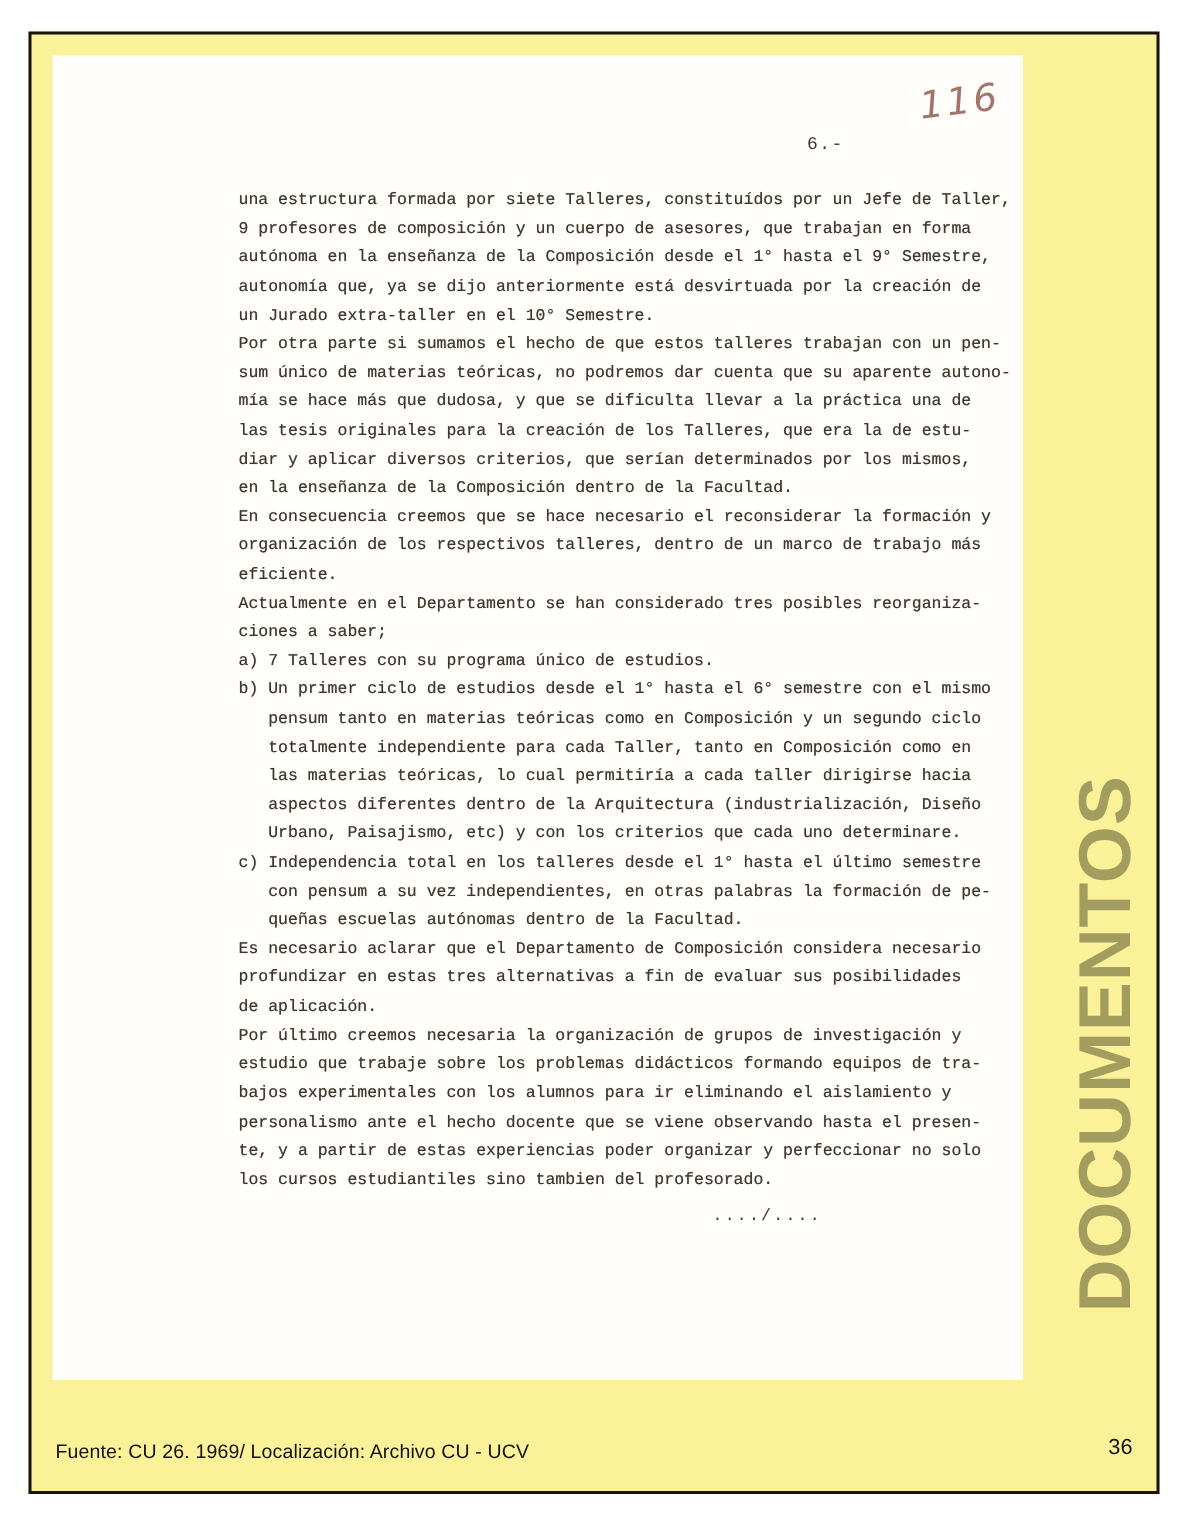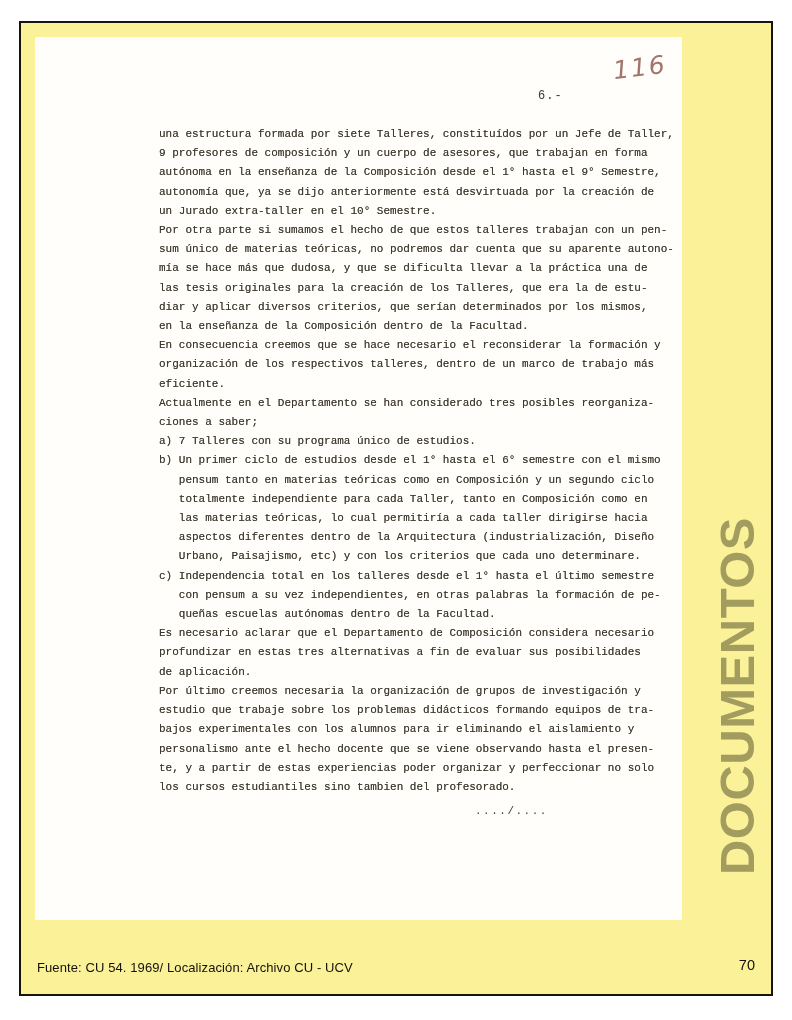--- a/index.html
+++ b/index.html
@@ -58,17 +58,17 @@
 
   <div class="doc-page">
     <div class="handwritten">116</div>
     <div class="header-num typed">6.-</div>
     <div class="typed-body typed"><div class="typed-line">una estructura formada por siete Talleres, constituídos por un Jefe de Taller,</div><div class="typed-line">9 profesores de composición y un cuerpo de asesores, que trabajan en forma</div><div class="typed-line">autónoma en la enseñanza de la Composición desde el 1° hasta el 9° Semestre,</div><div class="typed-line">autonomía que, ya se dijo anteriormente está desvirtuada por la creación de</div><div class="typed-line">un Jurado extra-taller en el 10° Semestre.</div><div class="typed-line">Por otra parte si sumamos el hecho de que estos talleres trabajan con un pen-</div><div class="typed-line">sum único de materias teóricas, no podremos dar cuenta que su aparente autono-</div><div class="typed-line">mía se hace más que dudosa, y que se dificulta llevar a la práctica una de</div><div class="typed-line">las tesis originales para la creación de los Talleres, que era la de estu-</div><div class="typed-line">diar y aplicar diversos criterios, que serían determinados por los mismos,</div><div class="typed-line">en la enseñanza de la Composición dentro de la Facultad.</div><div class="typed-line">En consecuencia creemos que se hace necesario el reconsiderar la formación y</div><div class="typed-line">organización de los respectivos talleres, dentro de un marco de trabajo más</div><div class="typed-line">eficiente.</div><div class="typed-line">Actualmente en el Departamento se han considerado tres posibles reorganiza-</div><div class="typed-line">ciones a saber;</div><div class="typed-line">a) 7 Talleres con su programa único de estudios.</div><div class="typed-line">b) Un primer ciclo de estudios desde el 1° hasta el 6° semestre con el mismo</div><div class="typed-line">   pensum tanto en materias teóricas como en Composición y un segundo ciclo</div><div class="typed-line">   totalmente independiente para cada Taller, tanto en Composición como en</div><div class="typed-line">   las materias teóricas, lo cual permitiría a cada taller dirigirse hacia</div><div class="typed-line">   aspectos diferentes dentro de la Arquitectura (industrialización, Diseño</div><div class="typed-line">   Urbano, Paisajismo, etc) y con los criterios que cada uno determinare.</div><div class="typed-line">c) Independencia total en los talleres desde el 1° hasta el último semestre</div><div class="typed-line">   con pensum a su vez independientes, en otras palabras la formación de pe-</div><div class="typed-line">   queñas escuelas autónomas dentro de la Facultad.</div><div class="typed-line">Es necesario aclarar que el Departamento de Composición considera necesario</div><div class="typed-line">profundizar en estas tres alternativas a fin de evaluar sus posibilidades</div><div class="typed-line">de aplicación.</div><div class="typed-line">Por último creemos necesaria la organización de grupos de investigación y</div><div class="typed-line">estudio que trabaje sobre los problemas didácticos formando equipos de tra-</div><div class="typed-line">bajos experimentales con los alumnos para ir eliminando el aislamiento y</div><div class="typed-line">personalismo ante el hecho docente que se viene observando hasta el presen-</div><div class="typed-line">te, y a partir de estas experiencias poder organizar y perfeccionar no solo</div><div class="typed-line">los cursos estudiantiles sino tambien del profesorado.</div></div>
     <div class="continuation typed">..../....</div>
   </div>
 
   <div class="side-label">DOCUMENTOS</div>
 
-  <div class="footer-source">Fuente: CU 54. 1969/ Localización: Archivo CU - UCV</div>
+  <div class="footer-source">Fuente: CU 26. 1969/ Localización: Archivo CU - UCV</div>
 
-  <div class="footer-page">70</div>
+  <div class="footer-page">36</div>
 
 </div>
 
 </body></html>

